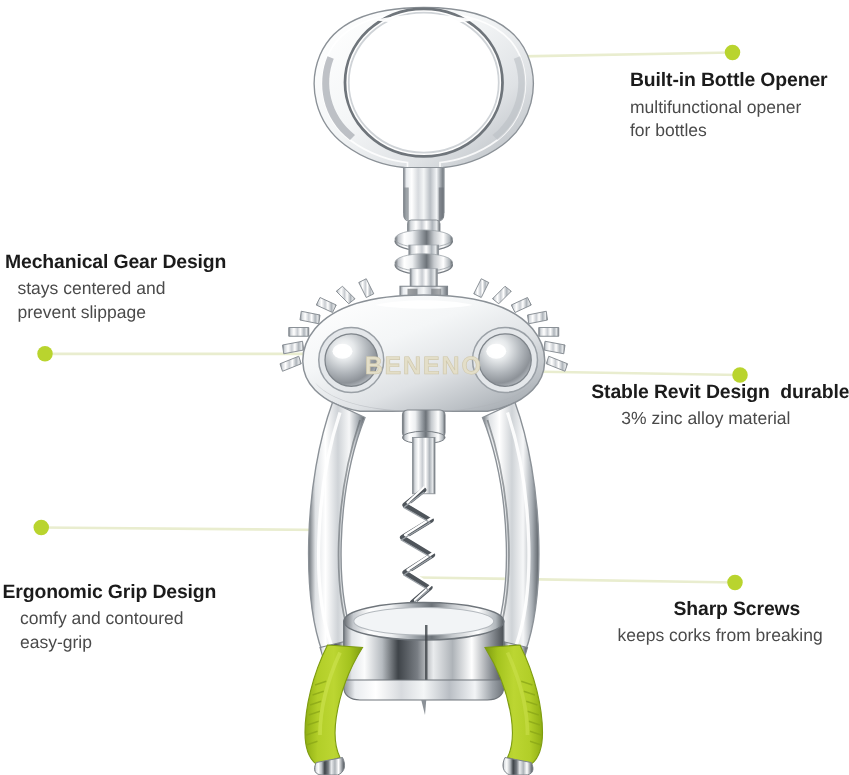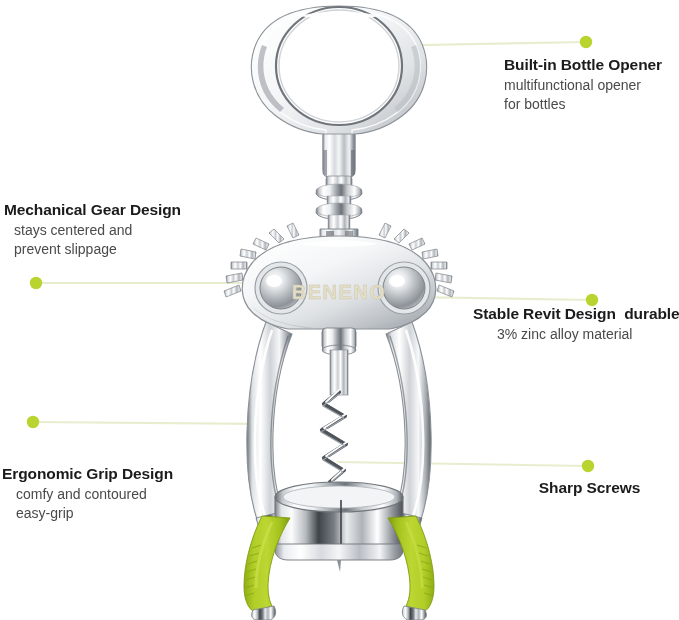--- a/index.html
+++ b/index.html
@@ -386,15 +386,16 @@
   </div>
 
   <div class="callout" id="co-grip">
     <div class="c-title">Ergonomic Grip Design</div>
     <div class="c-sub">comfy and contoured
 easy-grip</div>
   </div>
 
   <div class="callout" id="co-screws">
     <div class="c-title">Sharp Screws</div>
+    <div class="c-sub">keeps corks from breaking</div>
   </div>
 
 </div>
 
 </body></html>

